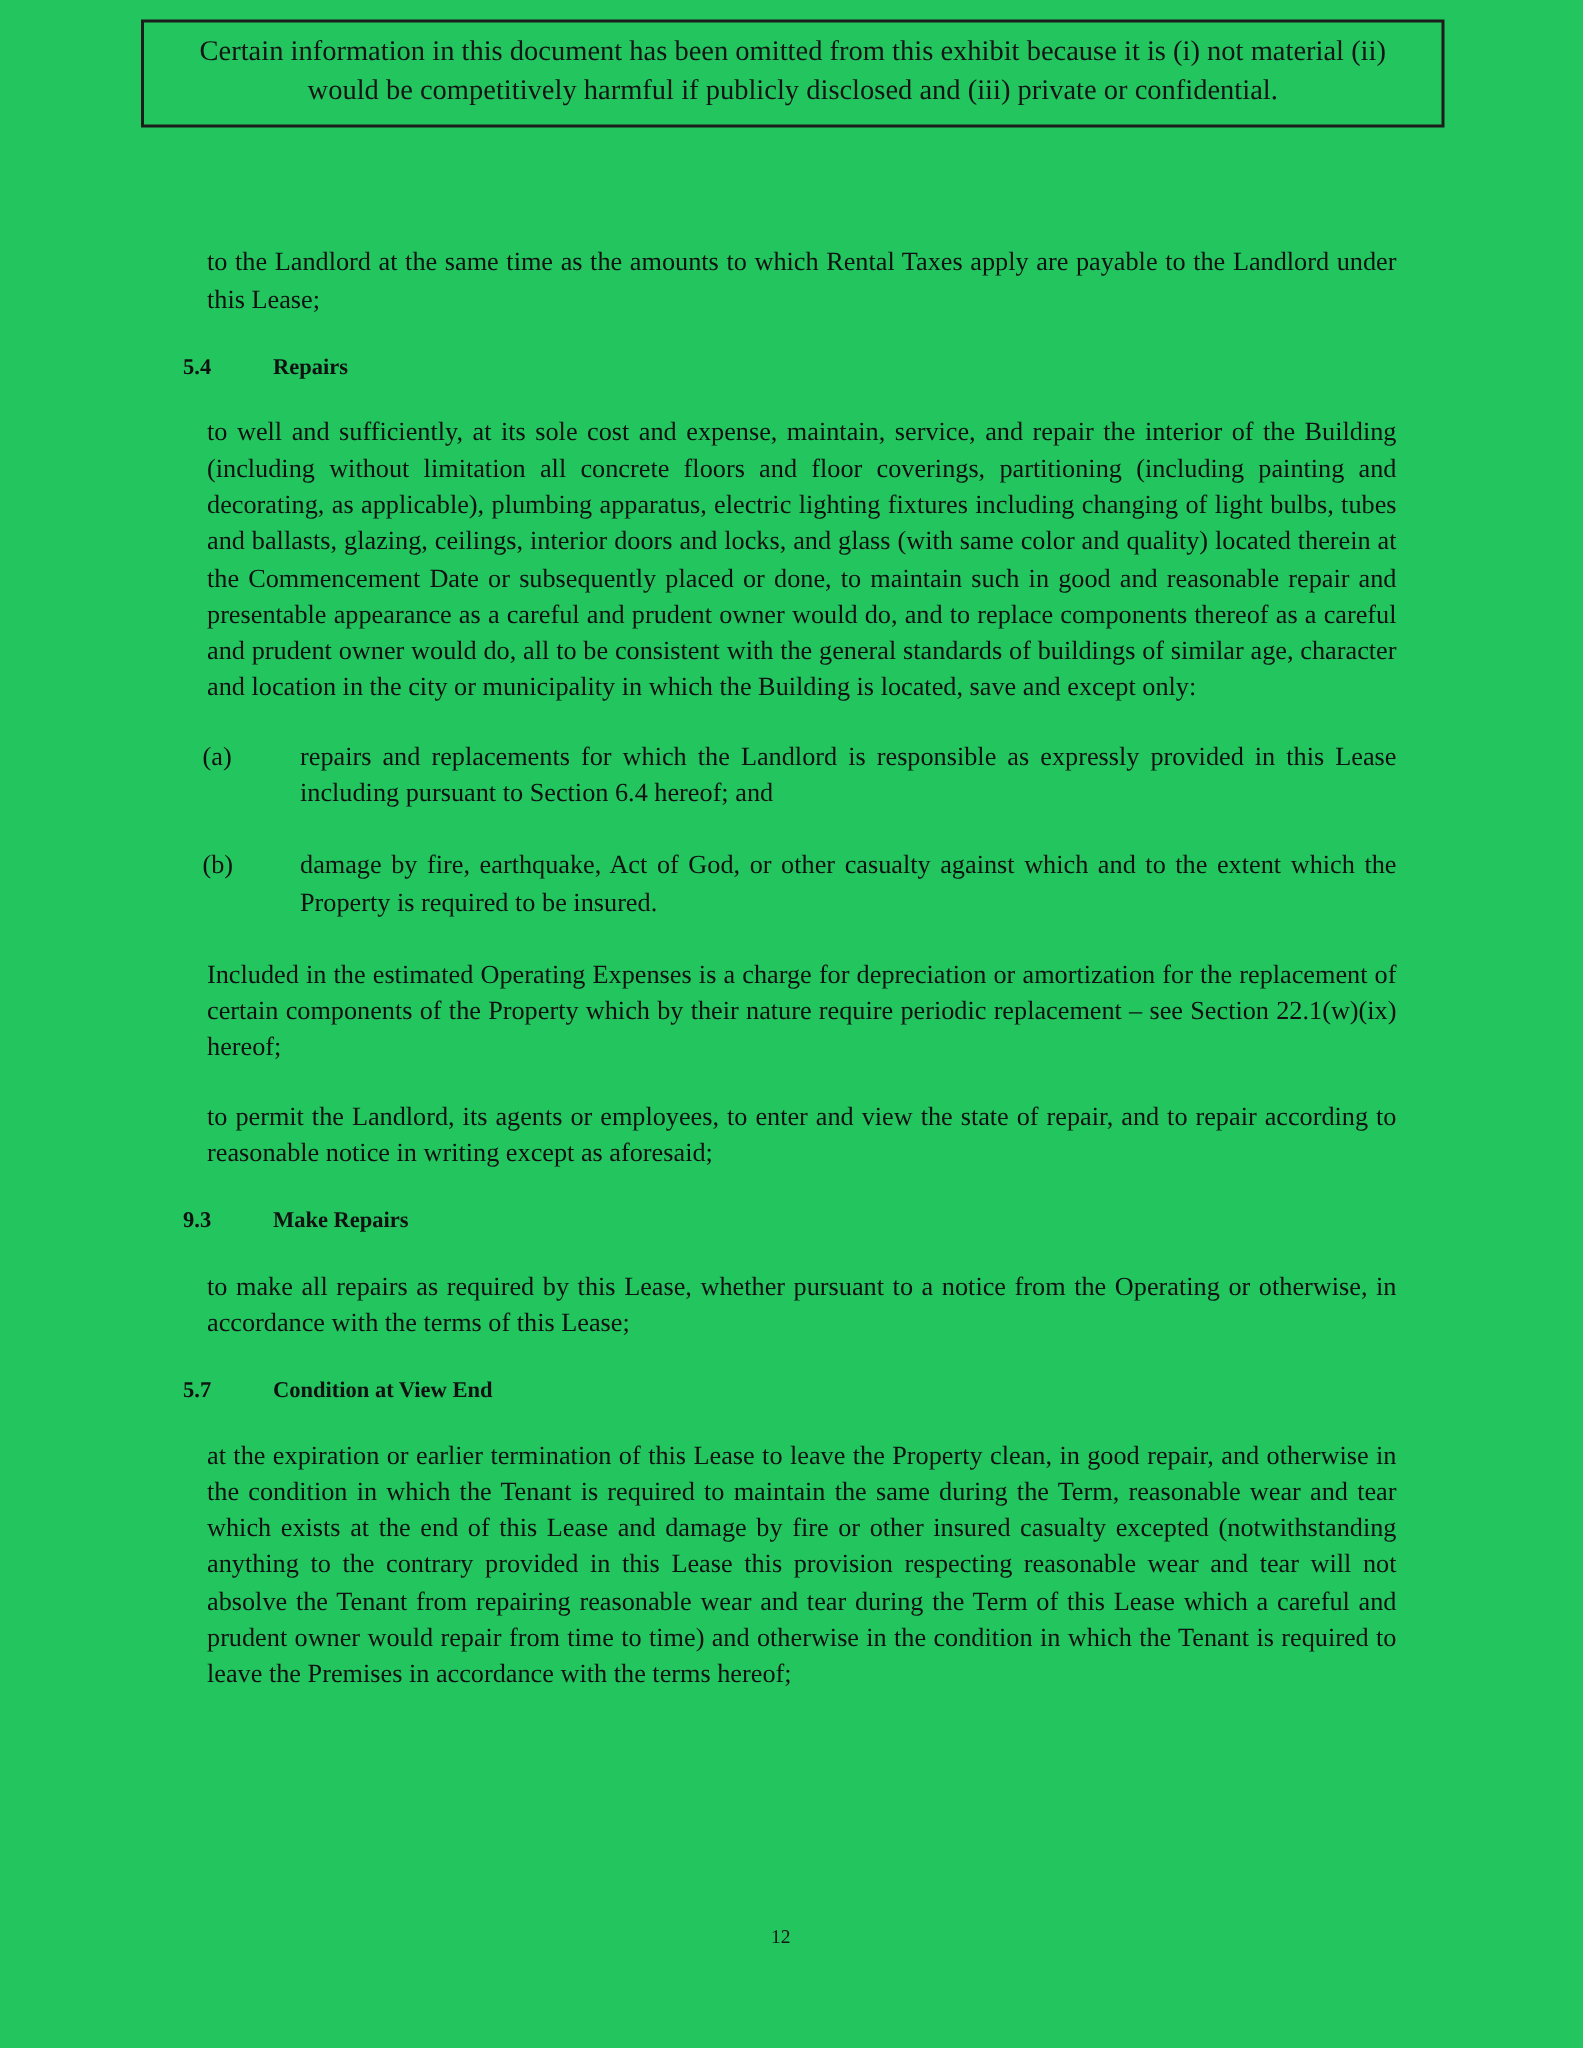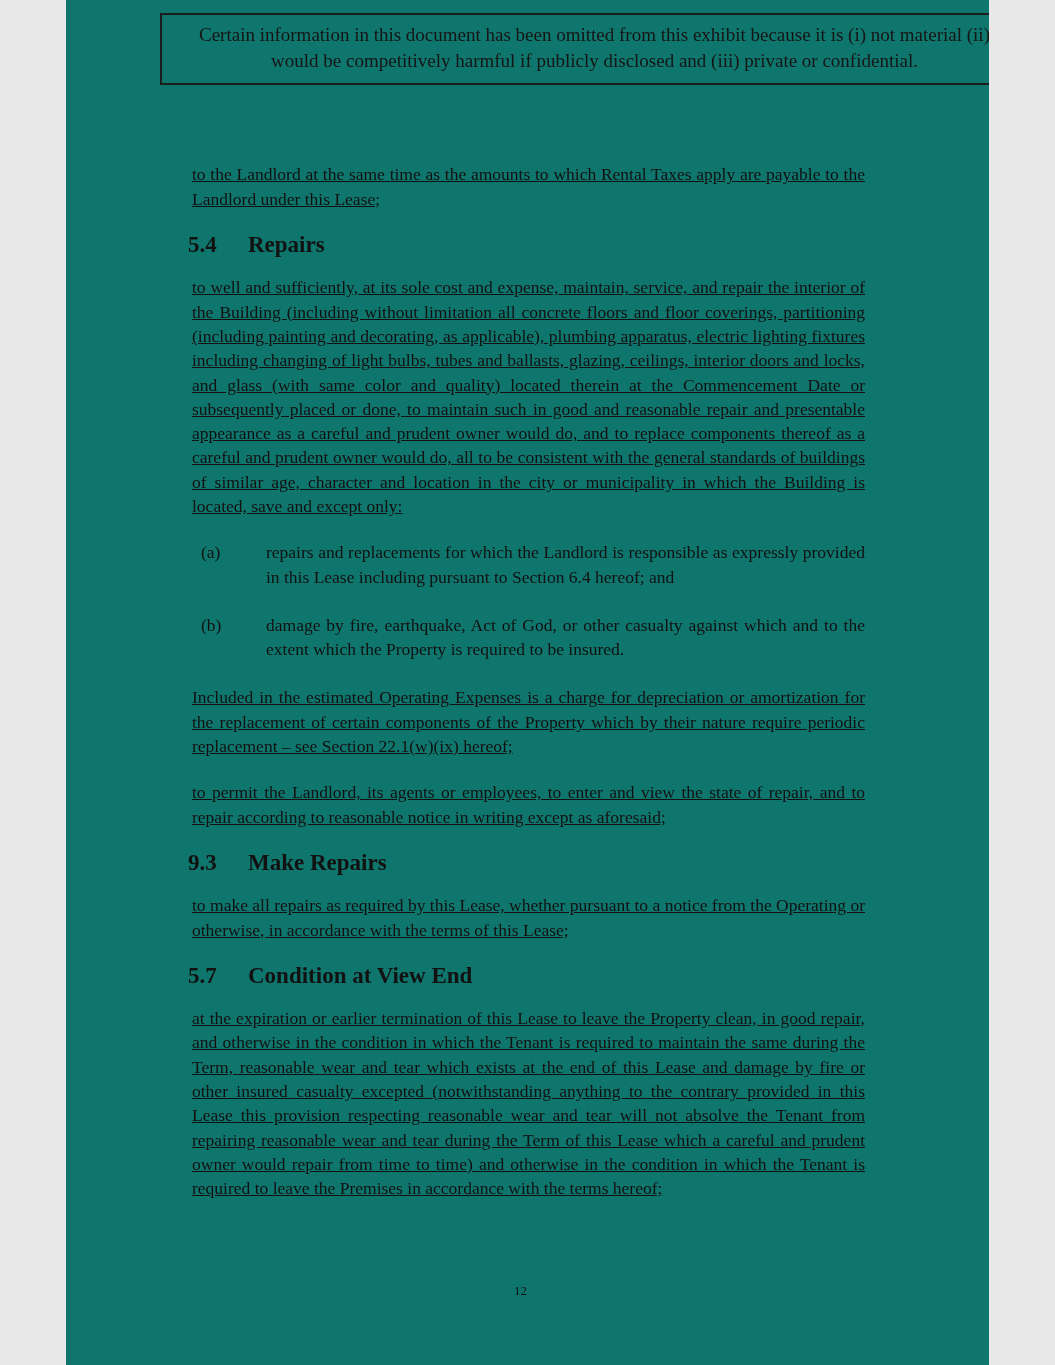--- a/index.html
+++ b/index.html
@@ -1,22 +1,22 @@
 <!DOCTYPE html>
 <html><head>
 <meta charset="utf-8">
 <style>
   * { margin: 0; padding: 0; box-sizing: border-box; }
   html, body { background: #e8e8e8; }
   .page {
     position: relative;
-    width: 923px;
+    width: 1055px;
     height: 1365px;
     margin: 0 auto;
-    background: #0f766e;
+    background: #22c55e;
     color: #111111;
     font-family: "Liberation Serif", "DejaVu Serif", serif;
     overflow: hidden;
   }
   .notice {
     margin: 13px 92px 0 94px;
     width: 869px;
     border: 2px solid #1c1c1c;
     padding: 7px 24px 9px 24px;
     text-align: center;
@@ -25,26 +25,25 @@
     color: #151515;
   }
   .body {
     margin-top: 77px;
     padding: 0 124px 0 122px;
     font-size: 17.5px;
     line-height: 24.3px;
   }
   .para {
     text-align: justify;
-    margin: 0 0 22px 4px;
-    text-decoration: underline;
+    margin: 0 0 22px 16px;
   }
   .heading {
     font-weight: bold;
-    font-size: 23px;
+    font-size: 15px;
     margin: 22px 0 18px 0;
   }
   .heading .hnum {
     display: inline-block;
     width: 60px;
   }
   .li {
     position: relative;
     padding-left: 78px;
     text-align: justify;

